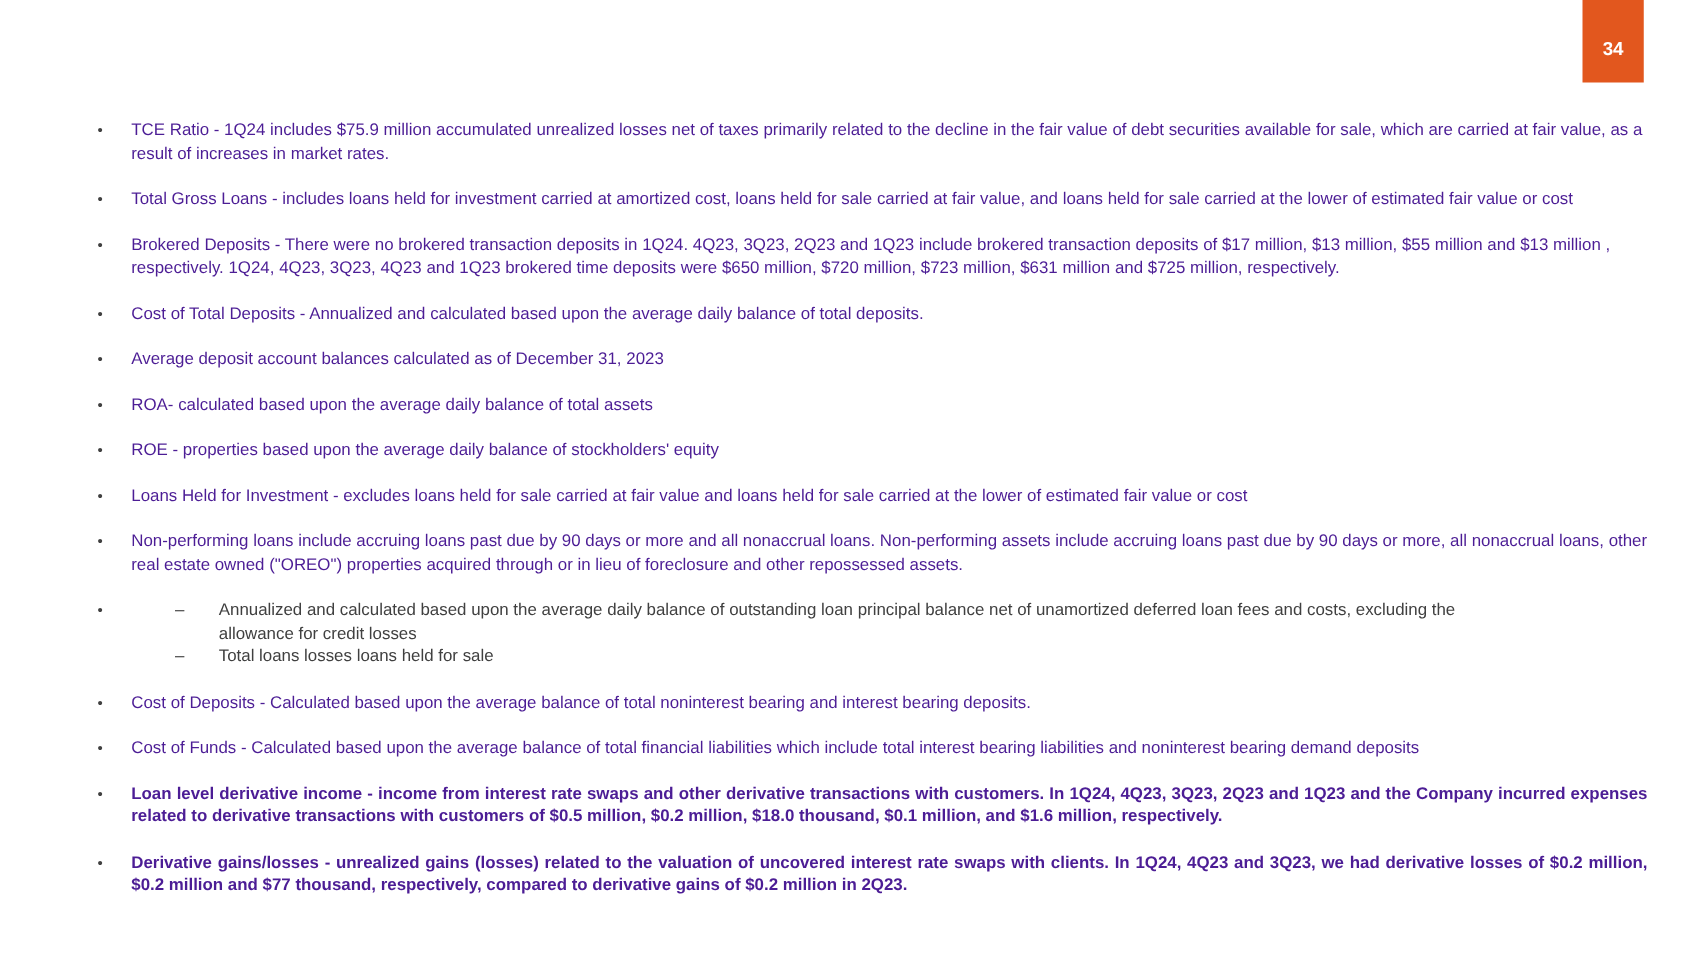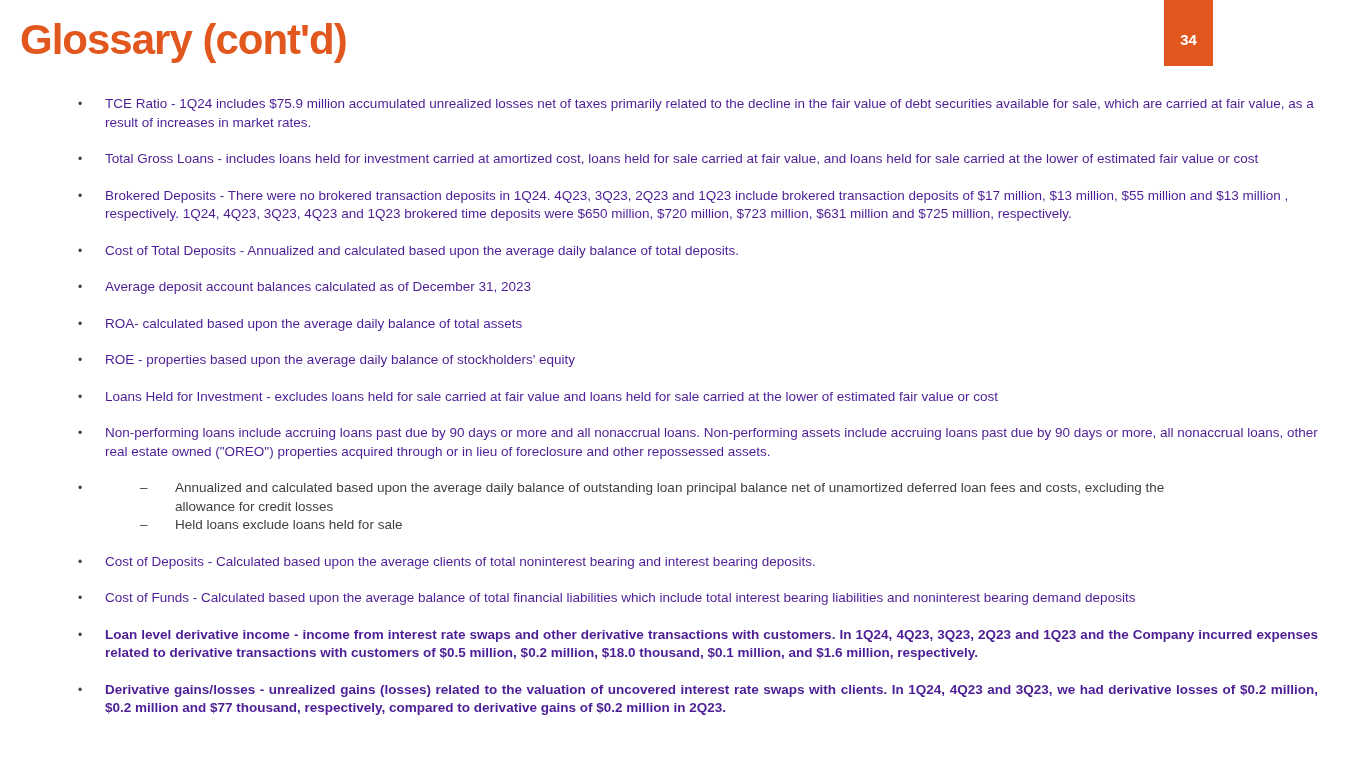--- a/index.html
+++ b/index.html
@@ -19,21 +19,21 @@
     position: absolute;
     left: 20px; top: 16px;
     margin: 0;
     font-size: 42px;
     font-weight: bold;
     letter-spacing: -1px;
     color: #E2571E;
   }
   .page-num-box {
     position: absolute;
-    left: 1164px; top: 0;
+    left: 1266px; top: 0;
     width: 49px; height: 66px;
     background: #E2571E;
     display: flex;
     align-items: center;
     justify-content: center;
     padding-top: 12px;
   }
   .page-num-box span {
     color: #ffffff;
     font-size: 15px;
@@ -76,21 +76,20 @@
     line-height: 18.5px;
     color: #404040;
   }
   .sub .s-text { flex: 1 1 auto; padding-right: 120px; }
 </style>
 </head>
 <body>
 
 <div class="slide">
 
-  <h1 class="slide-title">Glossary (cont'd)</h1>
 
   <div class="page-num-box">
     <span>34</span>
   </div>
 
   <ul class="glossary">
 
     <li class="g-item">
       <span class="dot">•</span>
       <div class="g-body">
@@ -157,30 +156,30 @@
     <li class="g-item">
       <span class="dot">•</span>
       <div class="g-body">
         <ul class="sub">
           <li>
             <span class="dash">–</span>
             <div class="s-text">Annualized and calculated based upon the average daily balance of outstanding loan principal balance net of unamortized deferred loan fees and costs, excluding the allowance for credit losses</div>
           </li>
           <li>
             <span class="dash">–</span>
-            <div class="s-text">Held loans exclude loans held for sale</div>
+            <div class="s-text">Total loans losses loans held for sale</div>
           </li>
         </ul>
       </div>
     </li>
 
     <li class="g-item">
       <span class="dot">•</span>
       <div class="g-body">
-          <div class="g-text">Cost of Deposits - Calculated based upon the average clients of total noninterest bearing and interest bearing deposits.</div>
+          <div class="g-text">Cost of Deposits - Calculated based upon the average balance of total noninterest bearing and interest bearing deposits.</div>
         </div>
     </li>
 
     <li class="g-item">
       <span class="dot">•</span>
       <div class="g-body">
           <div class="g-text">Cost of Funds - Calculated based upon the average balance of total financial liabilities which include total interest bearing liabilities and noninterest bearing demand deposits</div>
         </div>
     </li>
 

